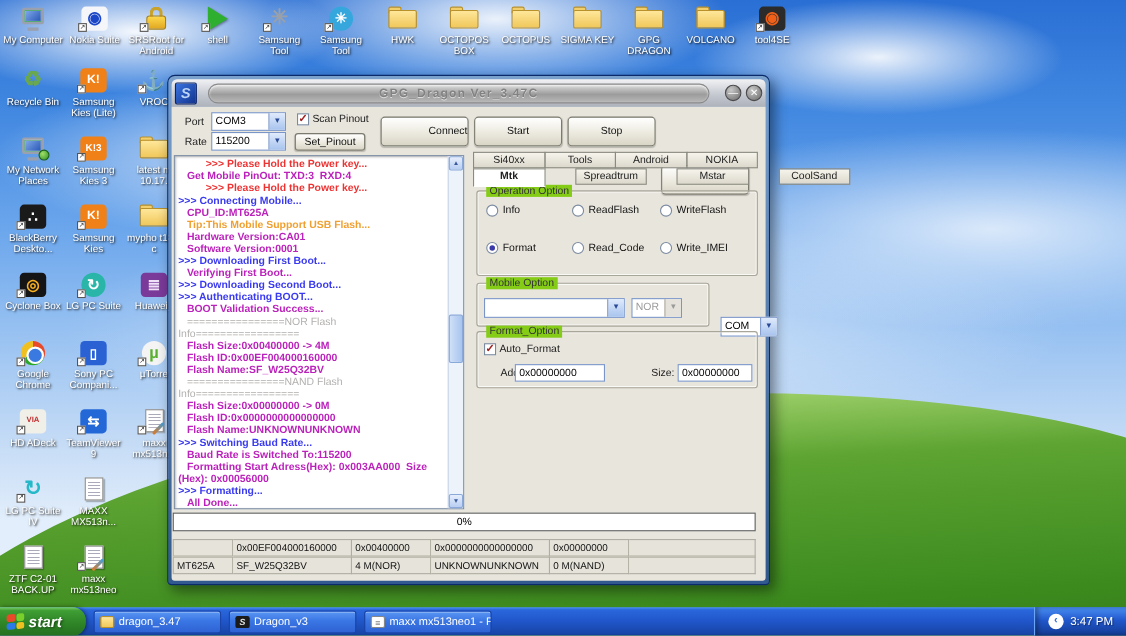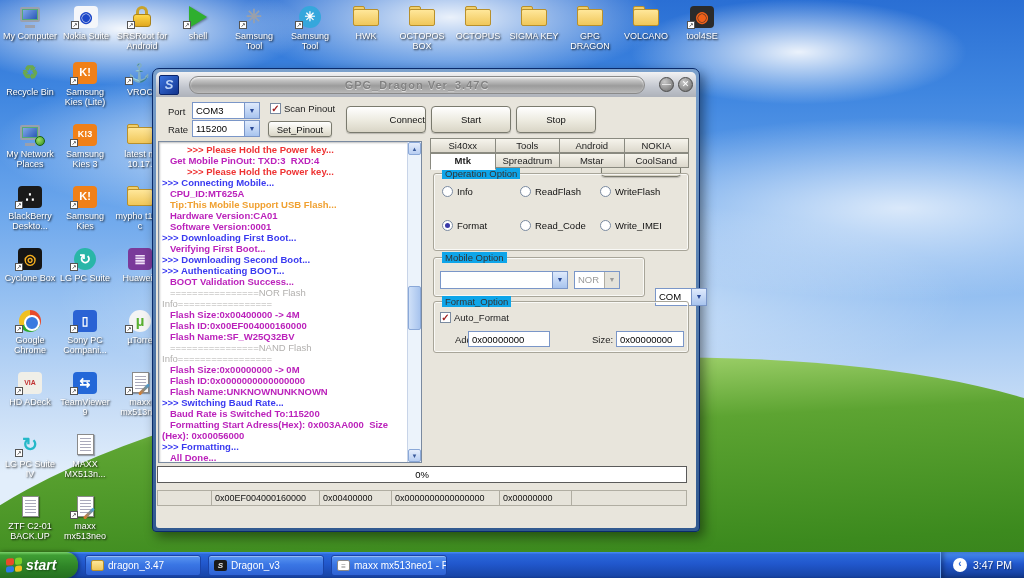--- a/index.html
+++ b/index.html
@@ -111,21 +111,21 @@
     background:linear-gradient(90deg,#cfe0f8,#a8c4ee); border:1px solid #8aa8d8; border-radius:2px; cursor:grab; }
 
   .tabstrip { position:absolute; display:flex; }
   .tab { width:65.5px; height:15px; background:linear-gradient(180deg,#f6f4ec,#dcd8cc);
     border:1px solid #8a8a80; font-size:9.5px; text-align:center; line-height:14px; color:#222;
     cursor:pointer; margin-left:-1px; }
   .tab.active { background:#fff; height:17px; font-weight:bold; border-bottom-color:#fff; z-index:2; }
 
   .groupbox { position:absolute; border:1px solid #a8a599; border-radius:3px;
     box-shadow:inset 0 0 0 1px rgba(255,255,255,.75); }
-  .group-title { position:absolute; top:-6px; left:8px; background:#0ea5e9; padding:0 3px;
+  .group-title { position:absolute; top:-6px; left:8px; background:#84cc16; padding:0 3px;
     font-size:9.5px; color:#333; }
   .radio-item { position:absolute; display:flex; align-items:flex-start; gap:4px; cursor:pointer; }
   .rb { width:11px; height:11px; border-radius:50%; background:#fff; border:1px solid #7a8aa0; position:relative; }
   .radio-item.on .rb::after { content:""; position:absolute; left:2px; top:2px; width:5px; height:5px;
     border-radius:50%; background:#3a3aa8; }
   .radio-label { font-size:9.5px; color:#111; }
 
   .text-input { position:absolute; background:#fff; border:1px solid #7a96c8; font-size:9.5px;
     padding:1px 3px; color:#000; }
 
@@ -483,21 +483,21 @@
           <span class="sb-btn" style="bottom:0;">▼</span>
         </div>
       </div>
 
       <div class="tabstrip" style="left:275px; top:41px;" id="tabs-row1">
           <div class="tab">Si40xx</div>
           <div class="tab">Tools</div>
           <div class="tab">Android</div>
           <div class="tab">NOKIA</div>
         </div>
-      <div class="tabstrip" style="left:275px; top:56px;" id="tabs-row2">
+      <div class="tabstrip" style="left:275px; top:56px;gap:28px;" id="tabs-row2">
           <div class="tab active">Mtk</div>
           <div class="tab">Spreadtrum</div>
           <div class="tab">Mstar</div>
           <div class="tab">CoolSand</div>
         </div>
 
       <div class="groupbox" style="left:277px; top:76px; width:256px; height:78px;">
         <span class="group-title">Operation Option</span>
         <div id="radios">
             <div class="radio-item" style="left: 8px; top: 12px;">
@@ -559,20 +559,28 @@
         <span>0%</span>
       </div>
       <div class="status-grid" style="top:393px;" id="status-row1">
           <div class="status-cell" style="width: 55px;"></div>
           <div class="status-cell" style="width: 108px;">0x00EF004000160000</div>
           <div class="status-cell" style="width: 72px;">0x00400000</div>
           <div class="status-cell" style="width: 108px;">0x0000000000000000</div>
           <div class="status-cell" style="width: 72px;">0x00000000</div>
           <div class="status-cell" style="width: 115px;"></div>
         </div>
+      <div class="status-grid" style="top:409px;" id="status-row2">
+          <div class="status-cell" style="width: 55px;">MT625A</div>
+          <div class="status-cell" style="width: 108px;">SF_W25Q32BV</div>
+          <div class="status-cell" style="width: 72px;">4 M(NOR)</div>
+          <div class="status-cell" style="width: 108px;">UNKNOWNUNKNOWN</div>
+          <div class="status-cell" style="width: 72px;">0 M(NAND)</div>
+          <div class="status-cell" style="width: 115px;"></div>
+        </div>
     </div>
   </div>
 
   <div class="taskbar">
     <div class="start-btn">
       <span class="winflag">
         <span class="wf-r"></span>
           <span class="wf-g"></span>
           <span class="wf-b"></span>
           <span class="wf-y"></span>

